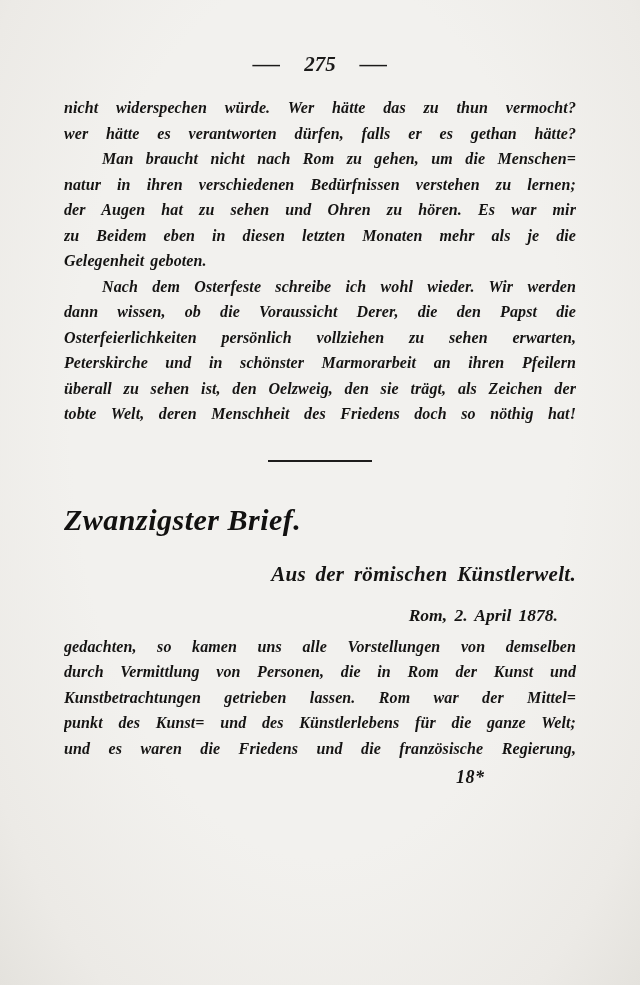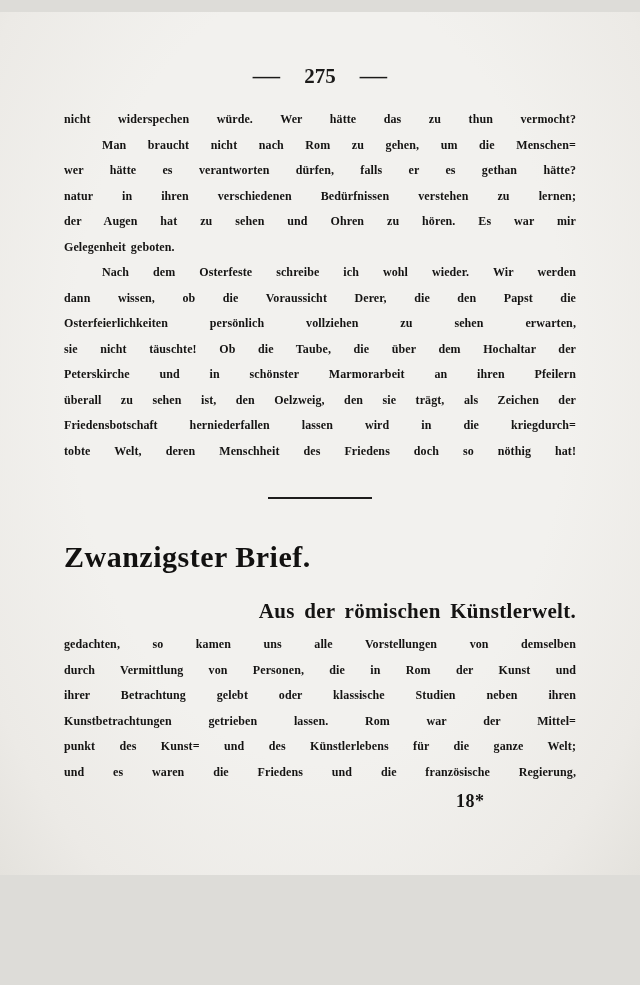--- a/index.html
+++ b/index.html
@@ -1,36 +1,37 @@
 <!DOCTYPE html>
 <html><head>
 <meta charset="utf-8">
 <style>
   html, body { margin: 0; padding: 0; background: #dddcd8; }
   .page {
     position: relative;
     width: 640px;
-    height: 863px;
-    margin: 12px auto;
+    height: 985px;
+    margin: 0 auto;
     background: radial-gradient(ellipse at 50% 42%, #f2f1ee 55%, #eceae6 85%, #e4e2dd 100%);
     font-family: "Liberation Serif", "DejaVu Serif", serif;
     color: #151413;
     overflow: hidden;
+    font-style: italic;
   }
   .running-head {
     margin-top: 52px;
     text-align: center;
     font-size: 21px;
     font-weight: 700;
     color: #1b1a19;
   }
   .running-head .dash { display: inline-block; margin: 0 27px; transform: scaleX(1.3); }
   .column { width: 512px; margin: 0 auto; }
   .body-block {
-    font-size: 12px;
+    font-size: 16px;
     font-weight: 700;
     line-height: 25.5px;
     letter-spacing: 0.1px;
     word-spacing: 2px;
   }
   .body-block-1 { margin-top: 18px; }
   .body-block-2 { margin-top: 8px; }
   .line {
     text-align: justify;
     text-align-last: justify;
@@ -86,66 +87,65 @@
   <div class="running-head">
     <span class="dash">—</span><span>275</span><span class="dash">—</span>
   </div>
 
   <div class="column">
 
     <div class="body-block body-block-1">
 
         <div class="line">nicht widerspechen würde.  Wer hätte das zu thun vermocht?</div>
 
+        <div class="line">wer hätte es verantworten dürfen, falls er es gethan hätte?</div>
+
         <div class="line indent">Man braucht nicht nach Rom zu gehen, um die Menschen=</div>
-
-        <div class="line">wer hätte es verantworten dürfen, falls er es gethan hätte?</div>
 
         <div class="line">natur in ihren verschiedenen Bedürfnissen verstehen zu lernen;</div>
 
 
         <div class="line">der Augen hat zu sehen und Ohren zu hören.  Es war mir</div>
 
+        <div class="line">zu Beidem eben in diesen letzten Monaten mehr als je die</div>
 
         <div class="line no-justify">Gelegenheit geboten.</div>
 
         <div class="line indent">Nach dem Osterfeste schreibe ich wohl wieder.  Wir werden</div>
 
         <div class="line">dann wissen, ob die Voraussicht Derer, die den Papst die</div>
 
         <div class="line">Osterfeierlichkeiten persönlich vollziehen zu sehen erwarten,</div>
 
-        <div class="line">sie nicht täuschte!  Ob die Taube, die über dem Hochaltar der</div>
 
         <div class="line">Peterskirche und in schönster Marmorarbeit an ihren Pfeilern</div>
 
         <div class="line">überall zu sehen ist, den Oelzweig, den sie trägt, als Zeichen der</div>
 
-        <div class="line">Friedensbotschaft herniederfallen lassen wird in die kriegdurch=</div>
 
         <div class="line">tobte Welt, deren Menschheit des Friedens doch so nöthig hat!</div>
       </div>
 
     <div class="divider-wrap">
       <span class="divider"></span>
     </div>
 
     <div class="letter-title">Zwanzigster Brief.</div>
 
     <div class="letter-subtitle">Aus der römischen Künstlerwelt.</div>
 
+    <div class="dateline">Rom, 2. April 1878.</div>
 
     <div class="body-block body-block-2">
 
 
         <div class="line">gedachten, so kamen uns alle Vorstellungen von demselben</div>
 
         <div class="line">durch Vermittlung von Personen, die in Rom der Kunst und</div>
 
-        <div class="line">ihrer Betrachtung gelebt oder klassische Studien neben ihren</div>
 
         <div class="line">Kunstbetrachtungen getrieben lassen.  Rom war der Mittel=</div>
 
         <div class="line">punkt des Kunst= und des Künstlerlebens für die ganze Welt;</div>
 
         <div class="line">und es waren die Friedens und die französische Regierung,</div>
 
       </div>
 
     <div class="signature-mark">18*</div>

